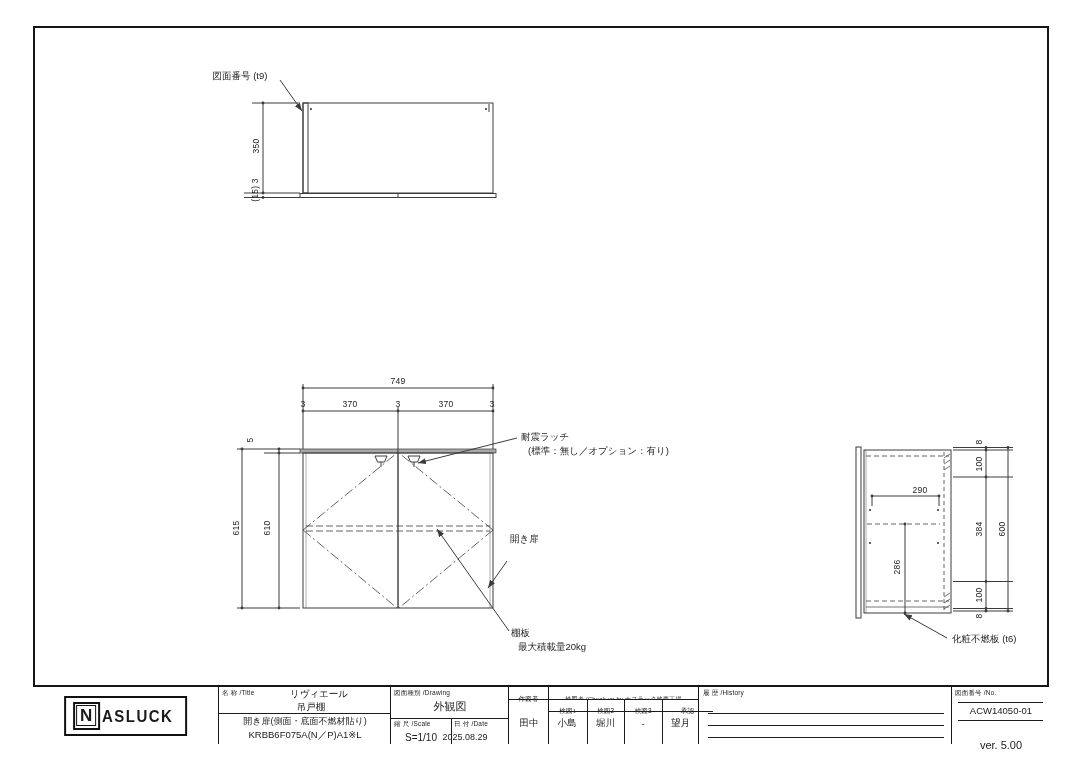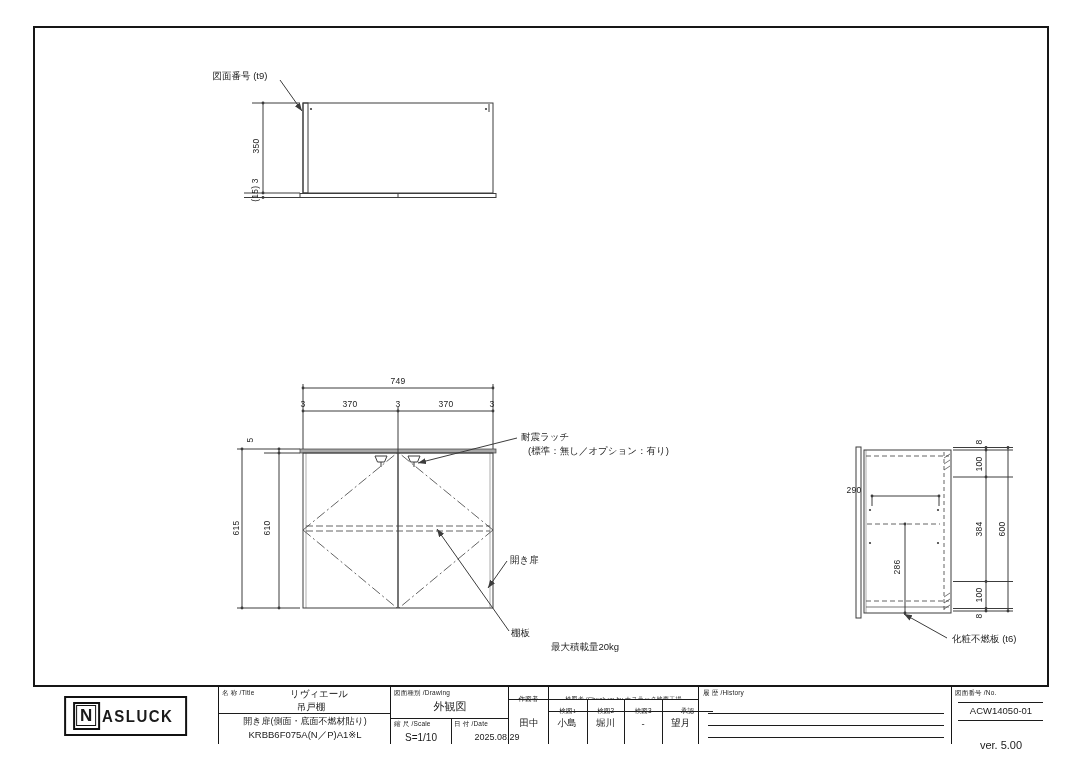--- a/index.html
+++ b/index.html
@@ -184,25 +184,25 @@
   <span class="lbl dim" style="left:303px;top:404px;">3</span>
   <span class="lbl dim" style="left:350px;top:404px;">370</span>
   <span class="lbl dim" style="left:398px;top:404px;">3</span>
   <span class="lbl dim" style="left:446px;top:404px;">370</span>
   <span class="lbl dim" style="left:492px;top:404px;">3</span>
   <span class="lbl rot dim" style="left:236px;top:528px;">615</span>
   <span class="lbl rot dim" style="left:267px;top:528px;">610</span>
   <span class="lbl rot dim" style="left:250px;top:440px;">5</span>
   <span class="lbl note anchor-l" style="left:521px;top:437px;">耐震ラッチ</span>
   <span class="lbl note anchor-l" style="left:528px;top:451px;">(標準：無し／オプション：有り)</span>
-  <span class="lbl note anchor-l" style="left:510px;top:560px;">開き扉</span>
+  <span class="lbl note anchor-l" style="left:510px;top:539px;">開き扉</span>
   <span class="lbl note anchor-l" style="left:511px;top:633px;">棚板</span>
-  <span class="lbl note anchor-l" style="left:518px;top:647px;margin-left:33px;">最大積載量20kg</span>
-
-  <span class="lbl dim" style="left:854px;top:490px;">290</span>
+  <span class="lbl note anchor-l" style="left:518px;top:647px;">最大積載量20kg</span>
+
+  <span class="lbl dim" style="left:920px;top:490px;">290</span>
   <span class="lbl rot dim" style="left:897px;top:567px;">286</span>
   <span class="lbl rot dim" style="left:979px;top:442px;">8</span>
   <span class="lbl rot dim" style="left:979px;top:464px;">100</span>
   <span class="lbl rot dim" style="left:979px;top:529px;">384</span>
   <span class="lbl rot dim" style="left:979px;top:595px;">100</span>
   <span class="lbl rot dim" style="left:979px;top:616px;">8</span>
   <span class="lbl rot dim" style="left:1002px;top:529px;">600</span>
   <span class="lbl note anchor-l" style="left:952px;top:639px;">化粧不燃板 (t6)</span>
 
   <div class="tb">
@@ -226,21 +226,21 @@
     </div>
 
     <div class="cell" style="left:357px;width:118px;">
       <span class="h6 abs" style="left:3px;top:2px;">図面種別 /Drawing</span>
       <span class="clbl" style="left:59px;top:19px;font-size:11px;">外観図</span>
       <div class="hline" style="left:0;right:0;top:31px;"></div>
       <div class="vline" style="left:60px;top:31px;bottom:0;"></div>
       <span class="h6 abs" style="left:3px;top:33px;">縮 尺 /Scale</span>
       <span class="clbl" style="left:30px;top:50px;font-size:10px;">S=1/10</span>
       <span class="h6 abs" style="left:63px;top:33px;">日 付 /Date</span>
-      <span class="clbl" style="left:106px;top:50px;font-size:9px;">2025.08.29</span>
+      <span class="clbl" style="left:74px;top:50px;font-size:9px;">2025.08.29</span>
     </div>
 
     <div class="cell" style="left:475px;width:40px;">
       <div class="abs" style="left:0;right:0;top:0;height:12px;border-bottom:1px solid #1c1c1c;text-align:center;">
         <span class="h6">作図者</span>
       </div>
       <span class="clbl v9" style="left:20px;top:36px;">田中</span>
     </div>
 
     <div class="cell" style="left:515px;width:150px;">

